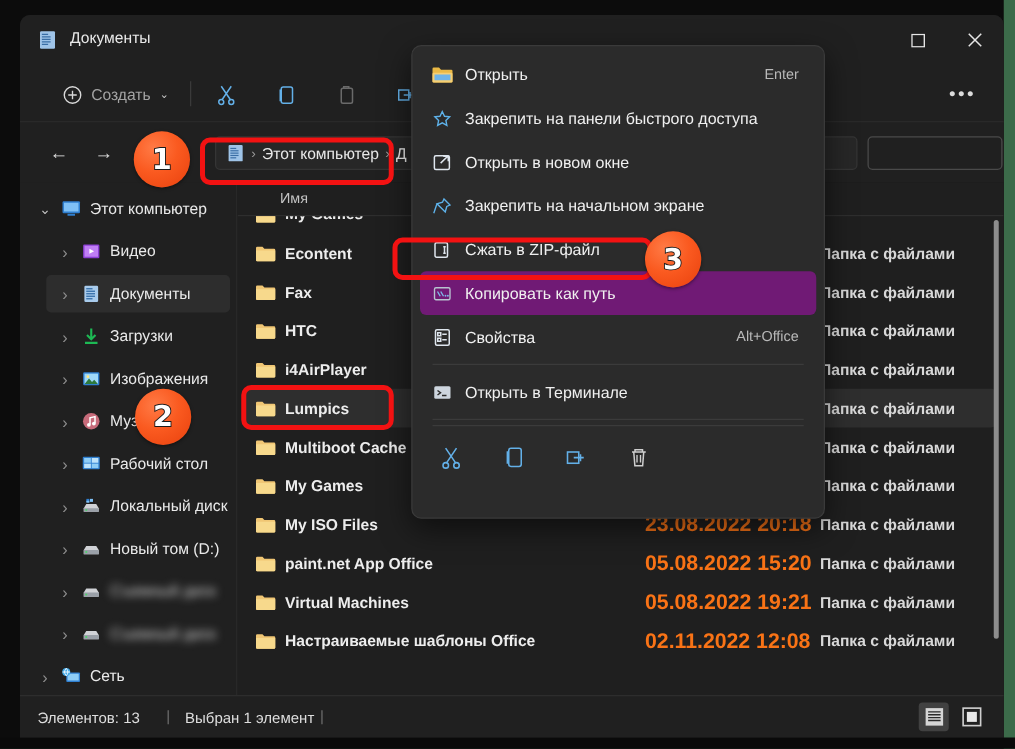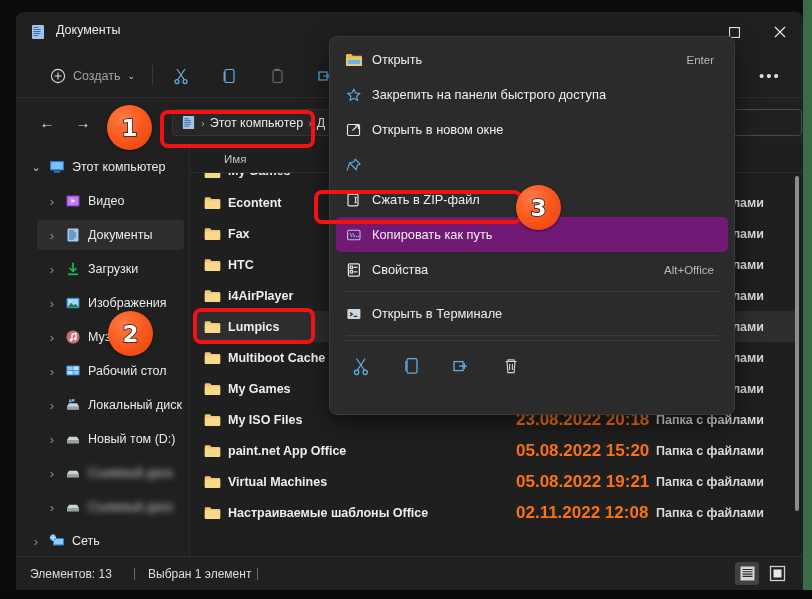--- a/index.html
+++ b/index.html
@@ -172,21 +172,21 @@
   .viewbtns { position: absolute; right: 14px; top: 5px; display: flex; gap: 6px; }
   .vbtn {
     width: 24px; height: 23px; display: flex; align-items: center; justify-content: center;
     border-radius: 3px;
   }
   .vbtn.active { background: #414141; }
 
   
   .ctxmenu {
     position: absolute; left: 313px; top: 24px;
-    width: 406px; height: 379px;
+    width: 331px; height: 379px;
     background: #2b2b2b;
     border: 1px solid #3a3a3a;
     border-radius: 8px;
     box-shadow: 0 8px 24px rgba(0,0,0,.55);
     padding: 5px 4px;
   }
   .mi {
     position: relative; height: 35px; display: flex; align-items: center;
     border-radius: 5px; margin: 0 2px;
   }
@@ -625,20 +625,21 @@
           </span>
           <span class="mi-lb">Открыть в новом окне</span>
         </div>
         <div class="mi">
           <span class="mi-ic">
             <svg width="18" height="16" viewBox="0 0 18 16">
               <path d="M10.2 2.2 L15 7 L12.4 8.2 L11.2 12.6 L4.6 6 L9 4.8 Z" stroke="#5eb2ea" stroke-width="1.1" fill="none"></path>
               <path d="M4.6 6 L2 13.6" stroke="#5eb2ea" stroke-width="1.1" fill="none"></path>
             </svg>
           </span>
+          <span class="mi-lb">Закрепить на начальном экране</span>
         </div>
         <div class="mi">
           <span class="mi-ic">
             <svg width="18" height="16" viewBox="0 0 18 16">
               <rect x="3" y="2.2" width="10" height="11.6" rx="1.2" stroke="#dfe6ee" stroke-width="1.2" fill="none"></rect>
               <path d="M10.6 5.4 v5.2 M9.6 5.4 h2 M9.6 10.6 h2" stroke="#dfe6ee" stroke-width="1.2" fill="none"></path>
             </svg>
           </span>
           <span class="mi-lb">Сжать в ZIP-файл</span>
         </div>

